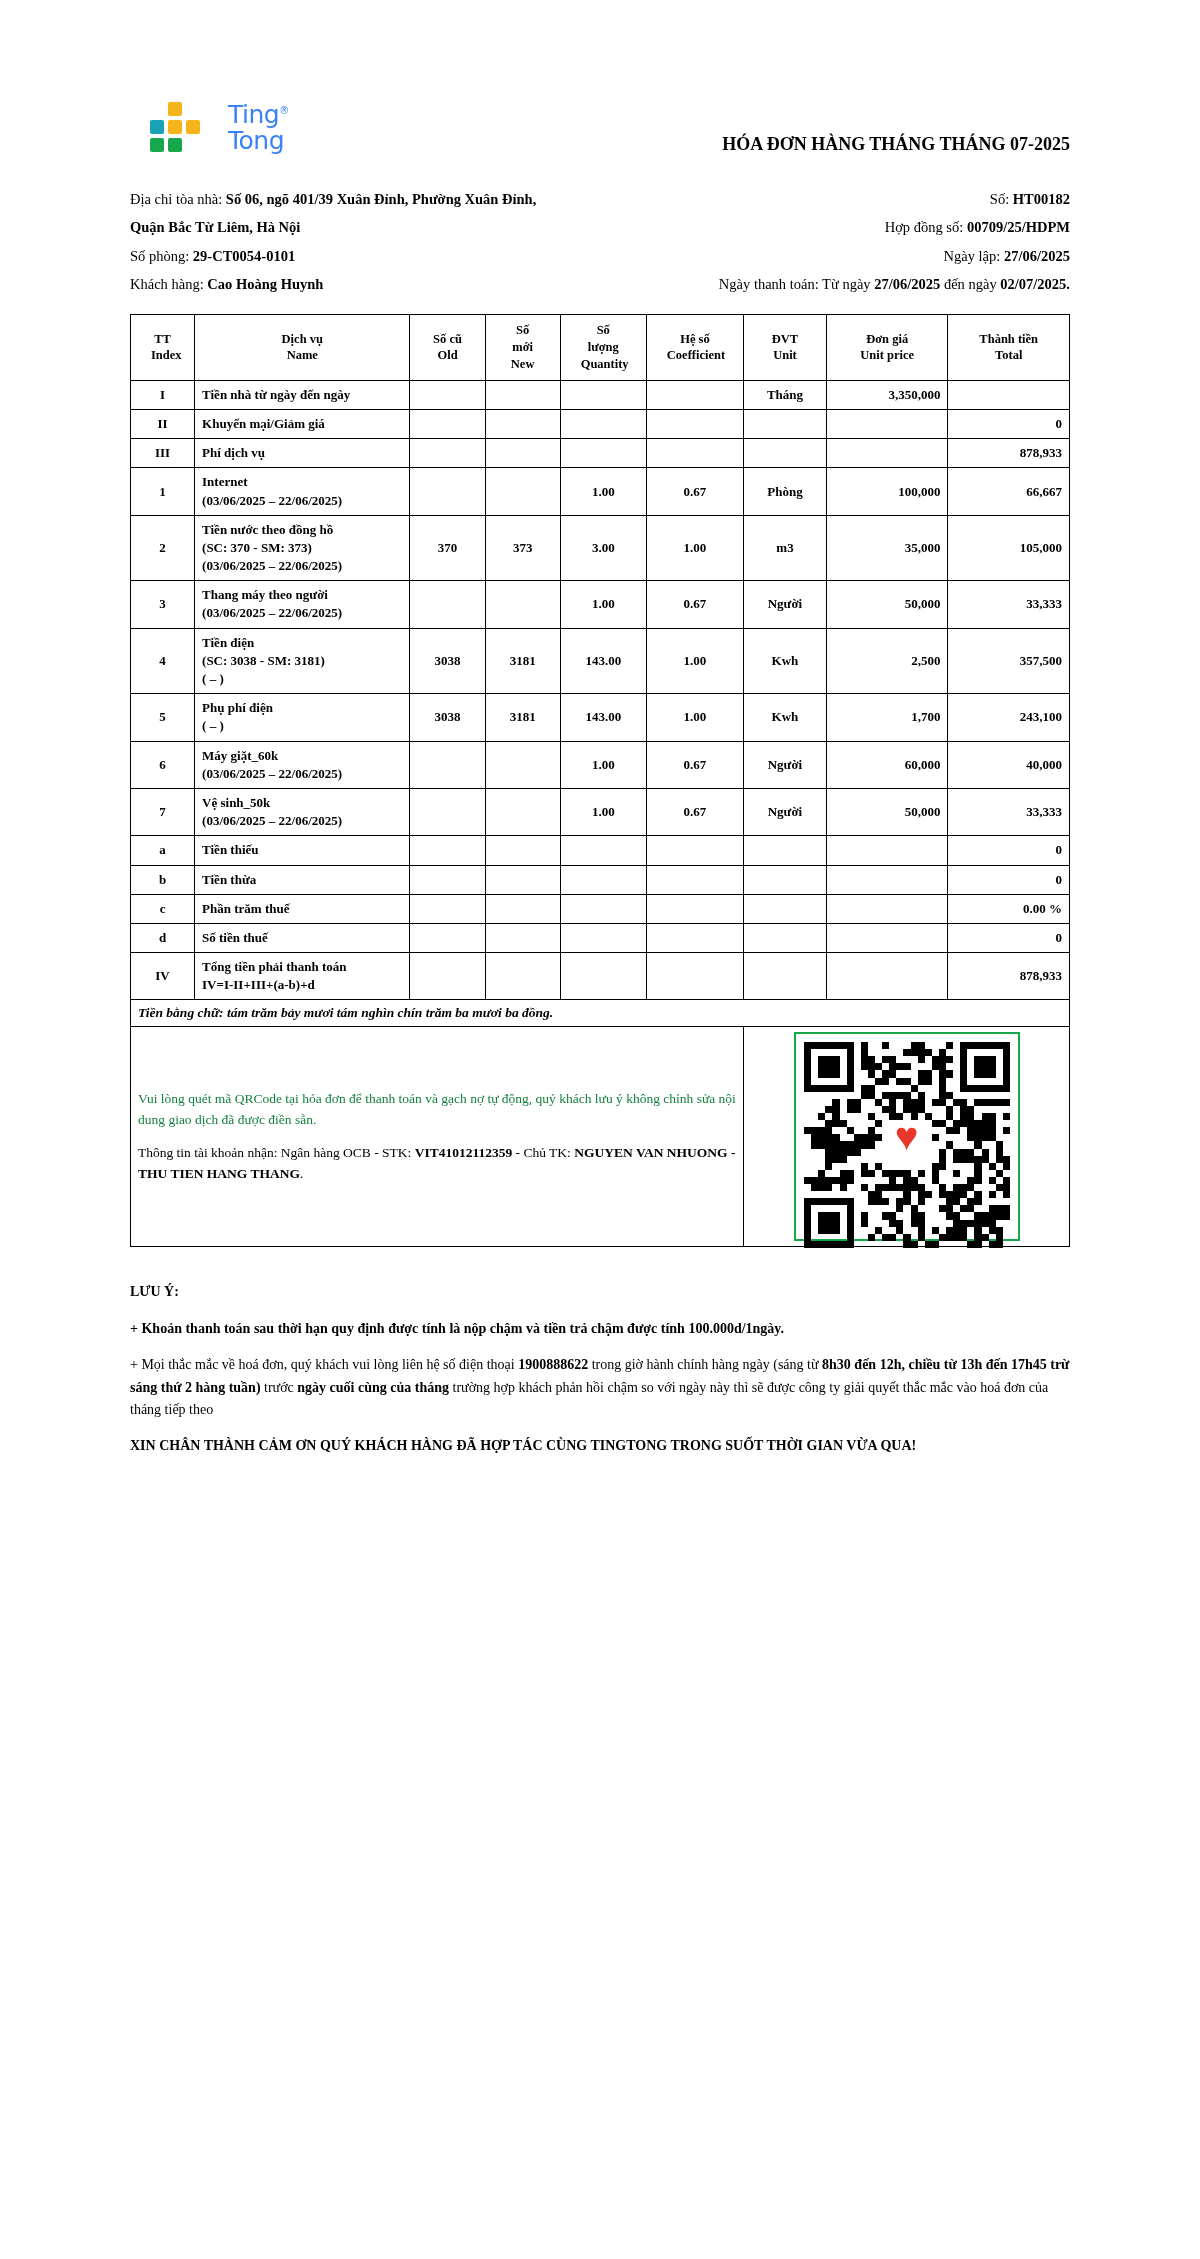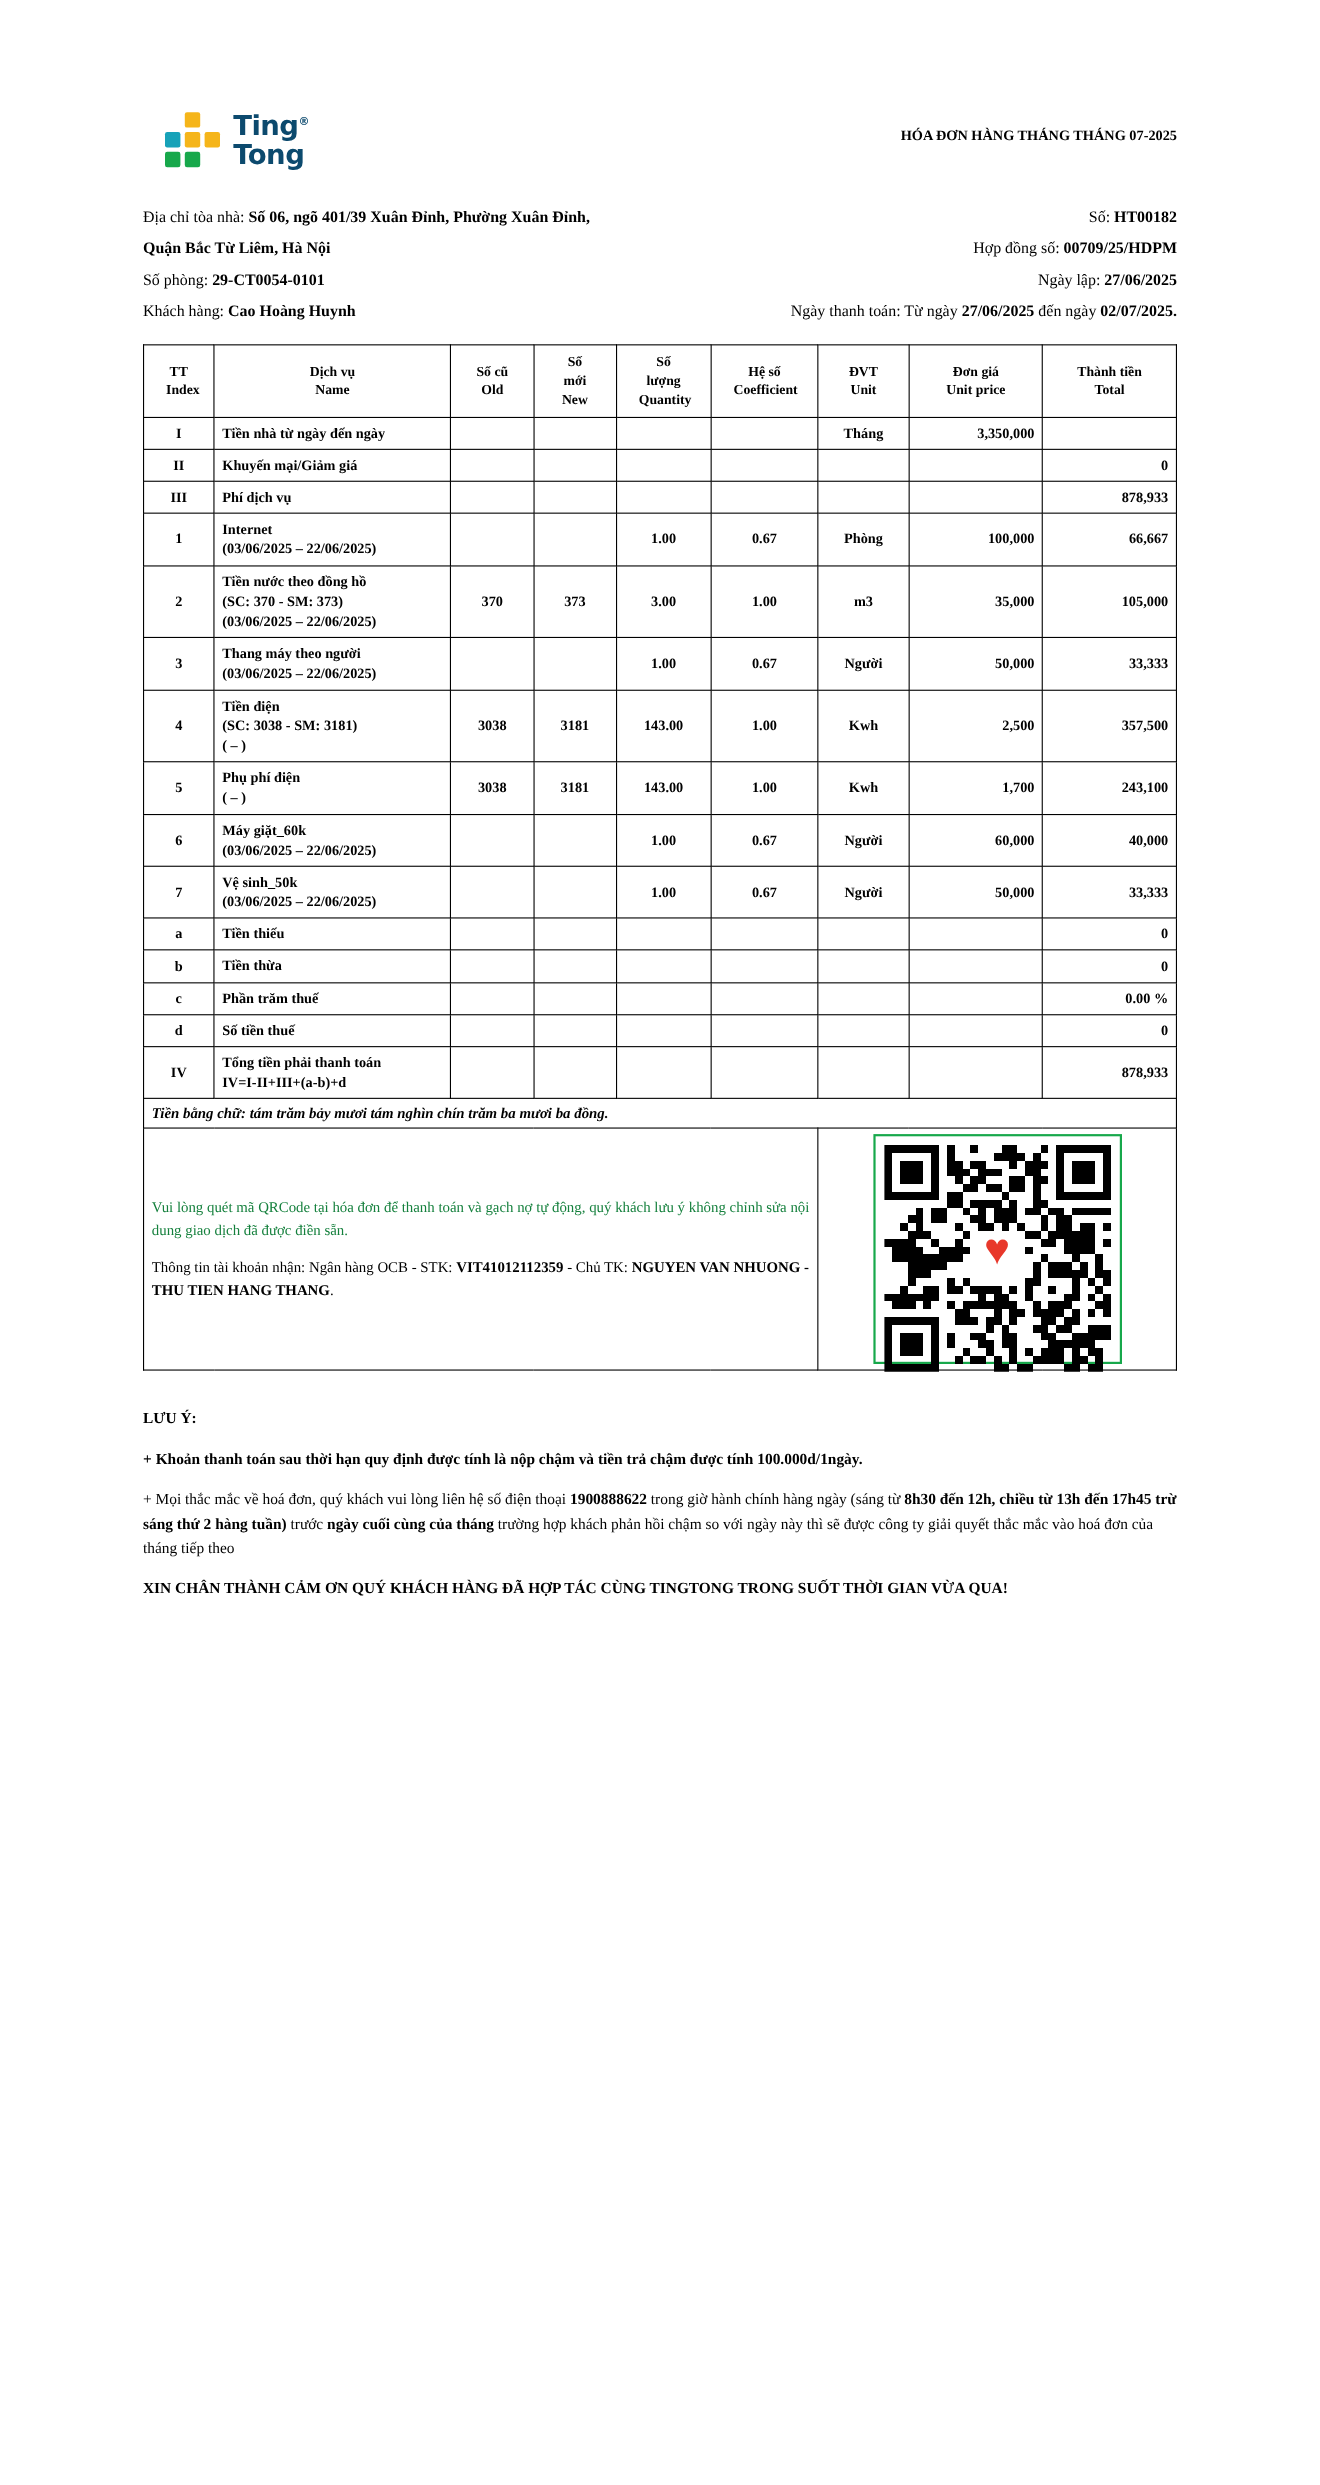--- a/index.html
+++ b/index.html
@@ -35,37 +35,38 @@
     gap: 8px;
     padding-left: 18px;
   }
   .logo-mark {
     position: relative;
     width: 56px;
     height: 56px;
   }
   .logo-text {
     font-family: "DejaVu Sans", sans-serif;
-    font-weight: bold;
+    font-weight: normal;
     font-size: 25px;
     line-height: 1.05;
-    color: #0c4a6e;
+    color: #3b82f6;
     letter-spacing: -0.5px;
+    margin-left: 16px;
   }
   .logo-text sup {
     font-size: 10px;
     vertical-align: super;
   }
   .doc-title {
     text-align: right;
     font-weight: bold;
-    font-size: 13px;
+    font-size: 18px;
     line-height: 1.45;
     max-width: 430px;
-    margin-top: 14px;
+    margin-top: 31px;
   }
 
   
   .meta {
     margin-top: 28px;
     font-size: 14.5px;
     line-height: 1.95;
   }
   .meta .row {
     display: flex;

